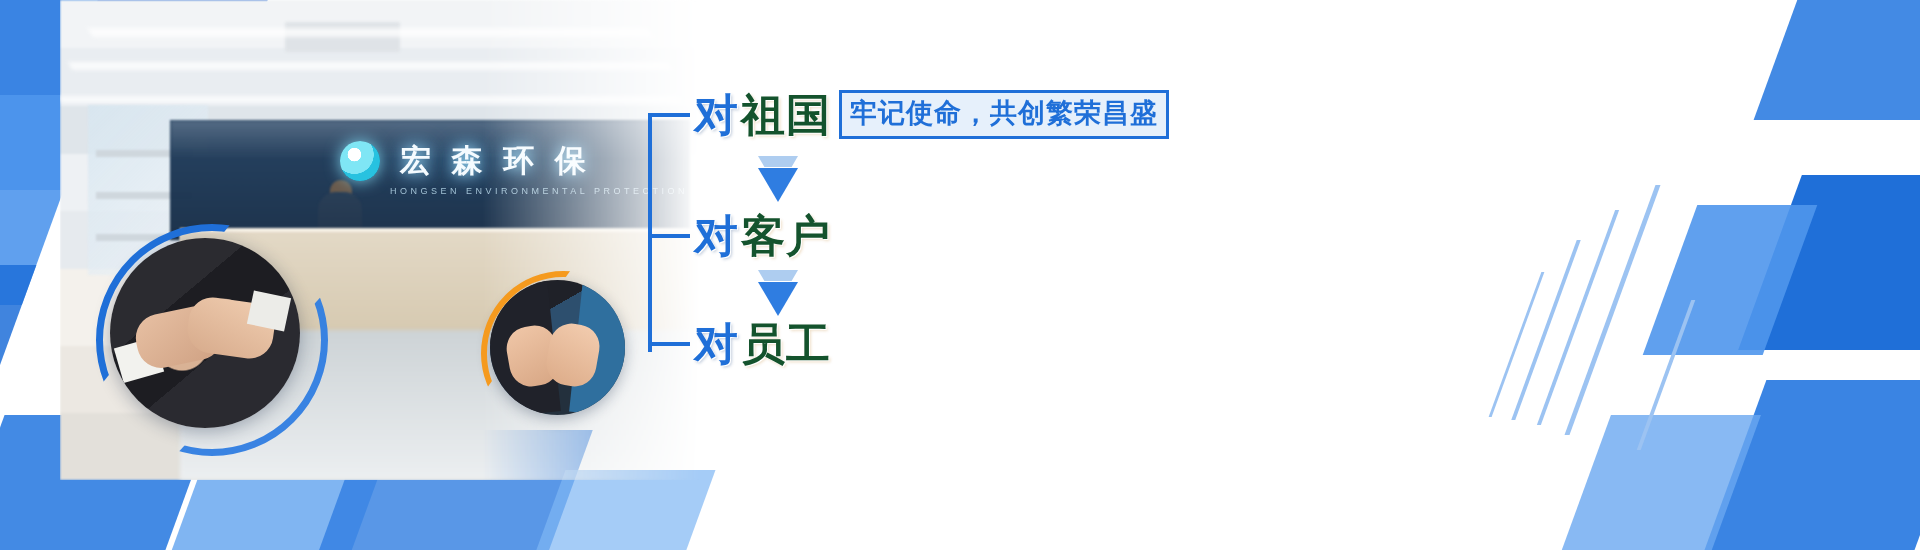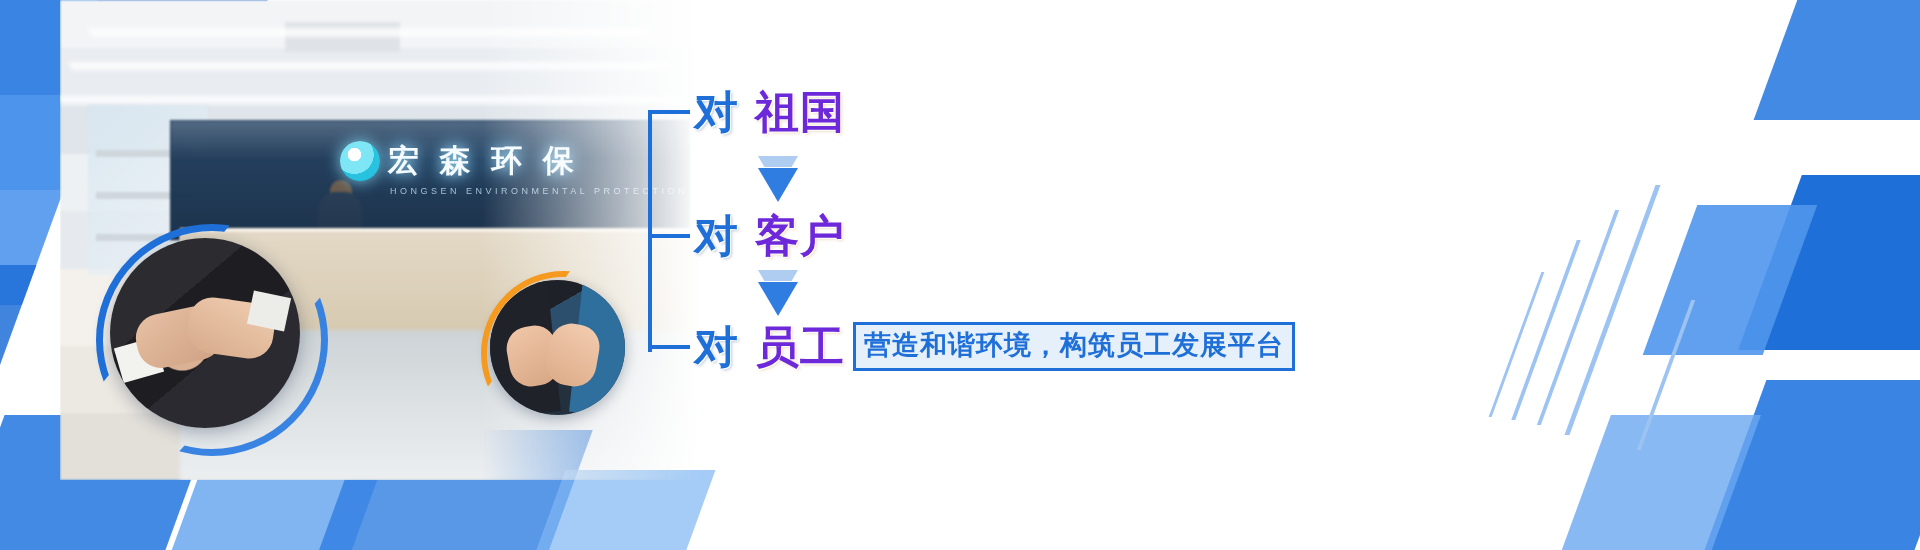--- a/index.html
+++ b/index.html
@@ -82,21 +82,21 @@
     background:linear-gradient(135deg,rgba(215,230,240,.85),rgba(240,245,250,.5));filter:blur(1px);}
   .shelf{position:absolute;background:#cfd7dd;filter:blur(1px);}
   .sh1{left:36px;top:150px;width:96px;height:7px;}
   .sh2{left:36px;top:192px;width:96px;height:7px;}
   .sh3{left:36px;top:234px;width:96px;height:7px;}
   .person{position:absolute;left:258px;top:192px;width:44px;height:72px;
     background:linear-gradient(180deg,#2a3f57,#1e3047);border-radius:18px 18px 4px 4px;filter:blur(1.1px);}
   .person-head{position:absolute;left:270px;top:180px;width:22px;height:22px;
     background:#6a5a4c;border-radius:50%;filter:blur(1px);}
 
-  .sign{position:absolute;left:280px;top:140px;display:flex;align-items:center;gap:8px;}
+  .sign{position:absolute;left:280px;top:140px;display:flex;align-items:center;gap:20px;}
   .sign-logo{width:40px;height:40px;border-radius:50%;
     background:radial-gradient(circle at 36% 34%,#ffffff 0 18%,#7fe6f5 19% 52%,#28c2e0 53% 100%);
     box-shadow:0 0 16px rgba(140,230,255,.85);}
   .sign-text{font-size:31px;font-weight:700;color:#f4fbff;letter-spacing:6px;
     text-shadow:0 0 14px rgba(160,225,255,.95),0 0 26px rgba(110,200,255,.7);}
   .sign-sub{position:absolute;left:330px;top:186px;font-size:9px;color:#b7d8ea;
     letter-spacing:3.5px;opacity:.85;}
 
   
   .circ{position:absolute;border-radius:50%;overflow:hidden;}
@@ -140,21 +140,21 @@
   .row-1{top:12px;}
   .row-2{top:136px;}
   .row-3{top:244px;}
 
   .tick{width:42px;height:4px;background:#1f6fd8;flex:0 0 auto;}
 
   .label{display:flex;align-items:baseline;font-weight:700;line-height:1;
     margin-left:4px;letter-spacing:1px;}
   .label .dui{font-size:44px;color:#1f6fd8;
     text-shadow:1px 1px 0 #ffffff,2px 2px 3px rgba(20,60,120,.25);}
-  .label .key{font-size:44px;color:#6d28d9;margin-left:16px;
+  .label .key{font-size:44px;color:#14532d;margin-left:2px;
     text-shadow:1px 1px 0 #ffffff,2px 2px 3px rgba(180,110,10,.22);}
 
   .chip{
     margin-left:8px;
     border:3px solid #1f6fd8;
     background:#e6f0fb;
     color:#1f6fd8;
     font-size:27px;font-weight:700;line-height:1;
     padding:7px 8px 9px 8px;
     letter-spacing:1px;
@@ -240,20 +240,21 @@
 
   <div class="content">
     <div class="spine"></div>
 
     <div class="row row-1">
       <div class="tick"></div>
       <div class="label">
         <span class="dui">对</span>
         <span class="key">祖国</span>
       </div>
+      <div class="chip">牢记使命，共创繁荣昌盛</div>
     </div>
 
     <div class="arrow arrow-1">
       <div class="arrow-cap"></div>
       <div class="arrow-body"></div>
     </div>
 
     <div class="row row-2">
       <div class="tick"></div>
       <div class="label">
@@ -266,17 +267,16 @@
       <div class="arrow-cap"></div>
       <div class="arrow-body"></div>
     </div>
 
     <div class="row row-3">
       <div class="tick"></div>
       <div class="label">
         <span class="dui">对</span>
         <span class="key">员工</span>
       </div>
-      <div class="chip">营造和谐环境，构筑员工发展平台</div>
     </div>
   </div>
 
 </div>
 
 </body></html>

